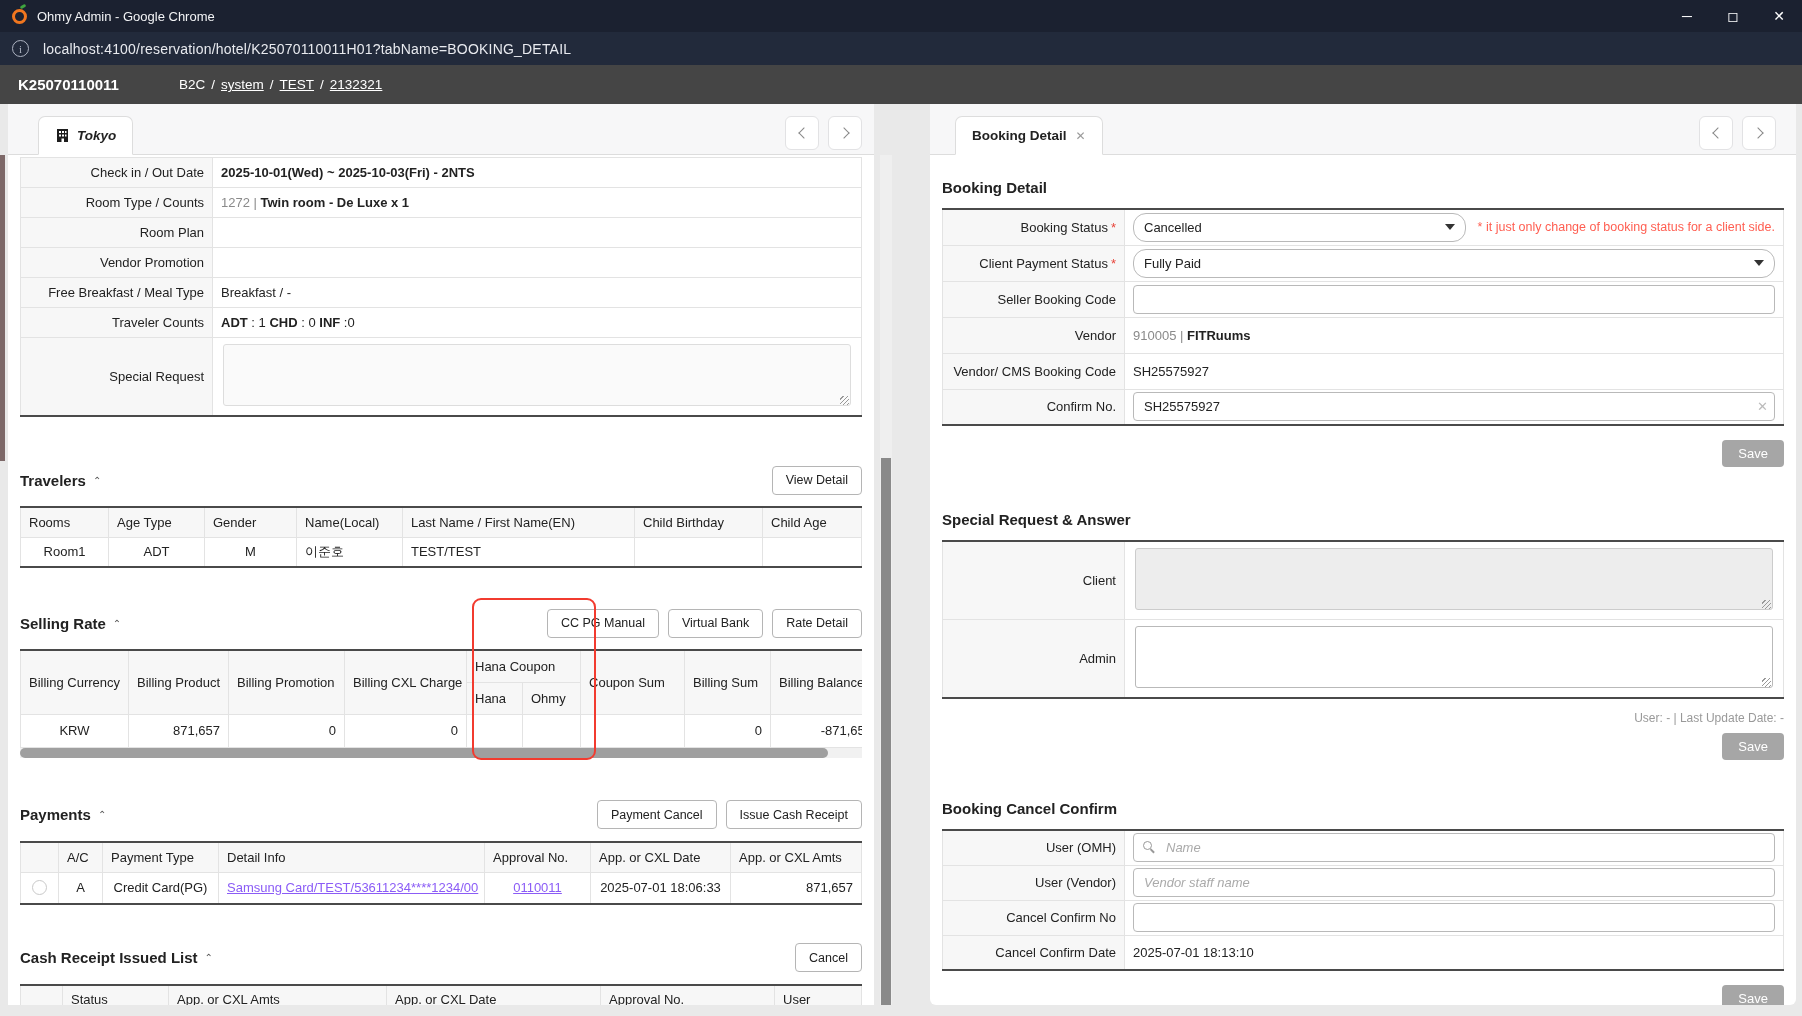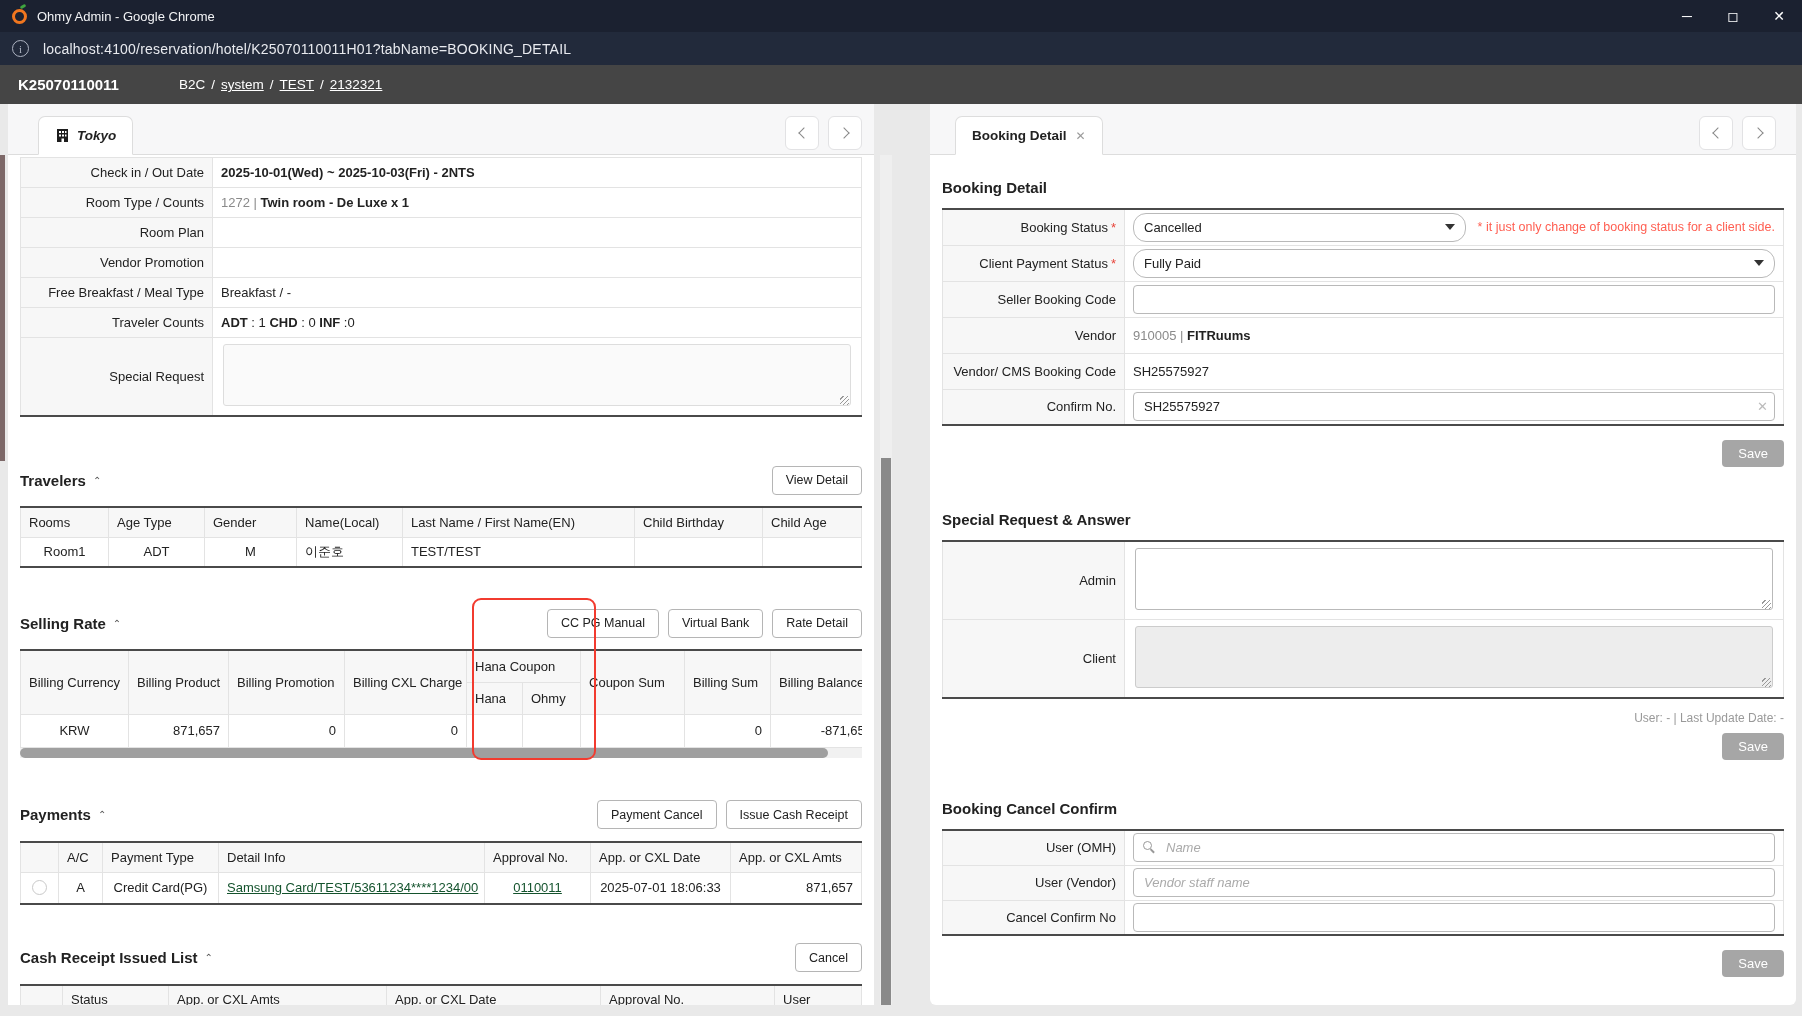--- a/index.html
+++ b/index.html
@@ -74,21 +74,21 @@
 
   .trav td, .trav th { height:30px; }
   .sell th { height:32px; }
   .sell td { height:33px; }
   .hscroll { height:10px; background:#f1f1f1; margin-top:0; }
   .hthumb { height:10px; width:96%; background:#9f9f9f; border-radius:5px; }
   .annotation { position:absolute; border:2px solid #f23b2f; border-radius:9px; pointer-events:none; z-index:5; }
 
   .pay td, .pay th { height:31px; }
   .radio { width:15px; height:15px; border:1px solid #c9c9c9; border-radius:50%; margin:0 auto; background:#fff; }
-  a.lnk { color:#14532d; text-decoration:underline;text-align:right; }
+  a.lnk { color:#8b5cf6; text-decoration:underline;text-align:right; }
 
   .cash td, .cash th { height:30px; }
 
   
   .rp-title { font-weight:bold; font-size:15px; margin:24px 0 12px 0; }
   .form td { height:36px; }
   .form .lblcell { width:182px; }
   .req { color:#e8443a; margin-left:3px; }
   .select { height:29px; border:1px solid #b9b9b9; border-radius:13px; background:#fff; display:flex;
     align-items:center; padding:0 10px; }
@@ -465,29 +465,29 @@
       </div>
 
     <div class="rp-title" style="margin-top:44px;">Special Request &amp; Answer</div>
     <table class="ans dk-top dk-bot">
       <colgroup>
           <col style="width:182px">
           <col>
         </colgroup>
       <tbody>
           <tr>
+        <td class="lblcell">Client</td>
+        <td>
+              <div class="ta-wrap"><textarea class="client-ta" disabled="" style=""></textarea><span class="grip"></span></div>
+            </td>
+      </tr>
+      <tr>
         <td class="lblcell">Admin</td>
         <td>
               <div class="ta-wrap"><textarea class="admin-ta" style=""></textarea><span class="grip"></span></div>
-            </td>
-      </tr>
-      <tr>
-        <td class="lblcell">Client</td>
-        <td>
-              <div class="ta-wrap"><textarea class="client-ta" disabled="" style=""></textarea><span class="grip"></span></div>
             </td>
       </tr>
     </tbody>
       </table>
     <div class="meta">User: -  |  Last Update Date: -</div>
     <div class="save-row" style="margin-top:8px;">
         <button class="save-btn">Save</button>
       </div>
 
     <div class="rp-title" style="margin-top:40px;">Booking Cancel Confirm</div>
@@ -507,20 +507,24 @@
         </td>
       </tr>
       <tr>
         <td class="lblcell">User (Vendor)</td>
         <td><input type="text" placeholder="Vendor staff name" style=""></td>
       </tr>
       <tr>
         <td class="lblcell">Cancel Confirm No</td>
         <td><input type="text" style=""></td>
       </tr>
+      <tr style="height:31px;">
+        <td class="lblcell">Cancel Confirm Date</td>
+        <td>2025-07-01 18:13:10</td>
+      </tr>
     </tbody>
       </table>
     <div class="save-row">
         <button class="save-btn">Save</button>
       </div>
   </div>
 </div>
 
 <div class="pagegap"></div>
 

